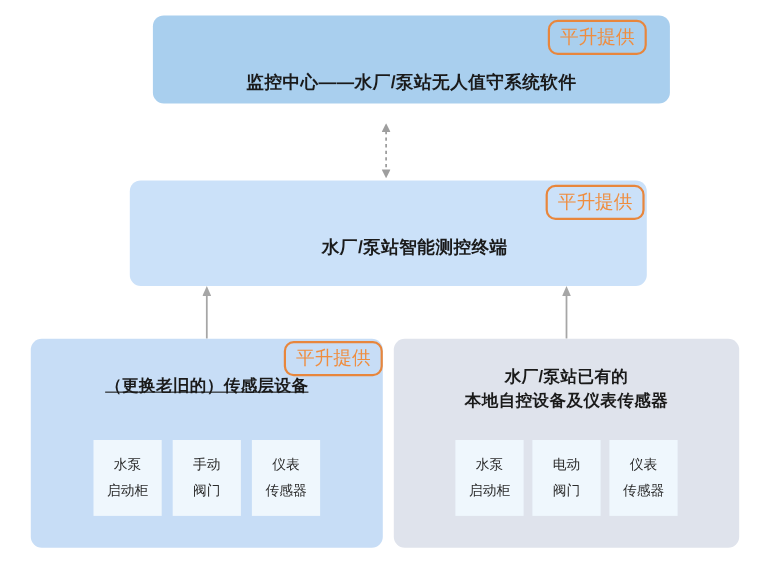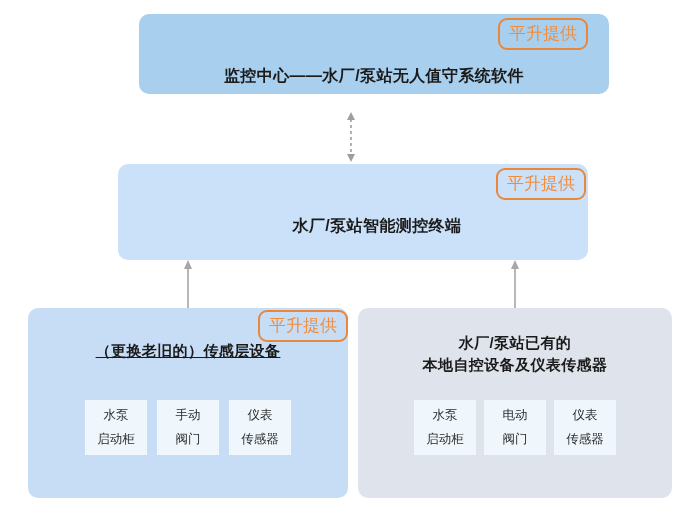--- a/index.html
+++ b/index.html
@@ -106,21 +106,21 @@
   }
   #existing-chips {
     left: 0;
     right: 0;
     top: 92px;
     gap: 8px;
   }
   .chip {
     background: #eff7fd;
     width: 62px;
-    height: 55px;
+    height: 69px;
     display: flex;
     flex-direction: column;
     align-items: center;
     justify-content: center;
     font-size: 12.5px;
     color: #2b2b2b;
     line-height: 1.9;
     box-sizing: border-box;
   }
   #existing-chips .chip {

